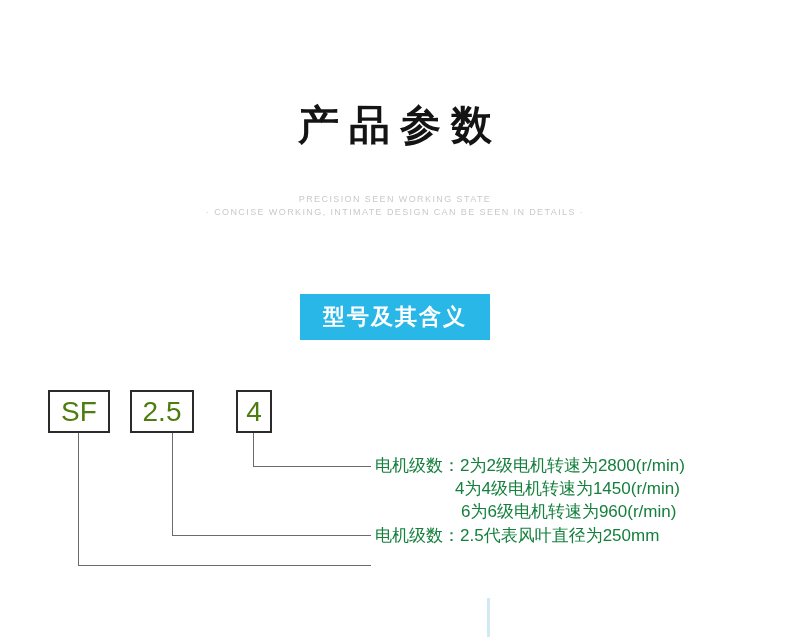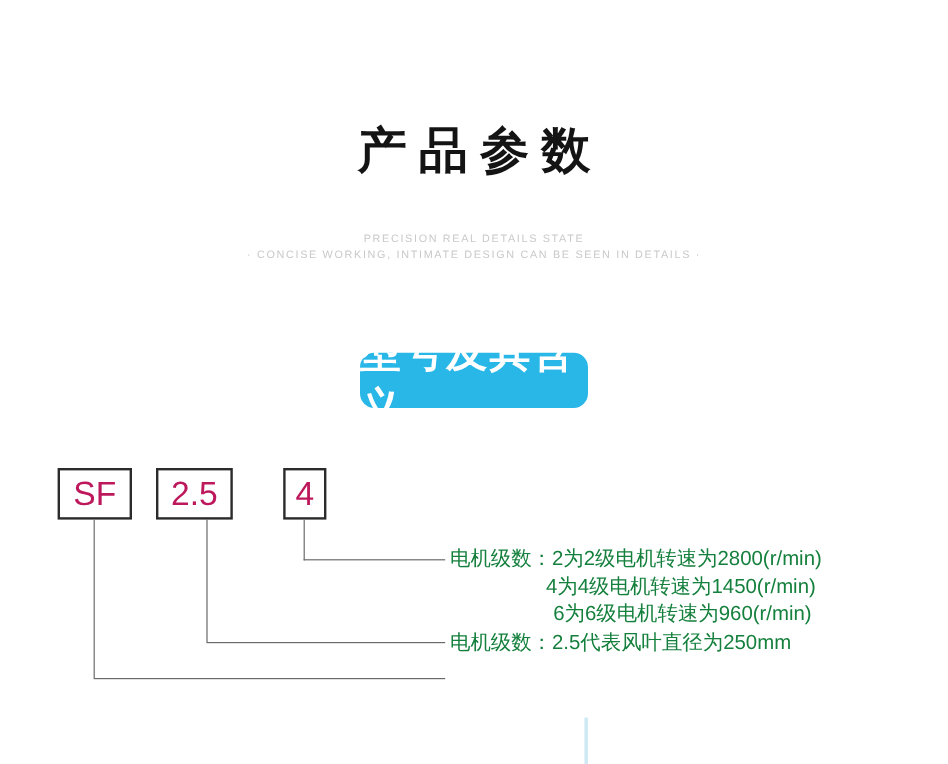--- a/index.html
+++ b/index.html
@@ -43,39 +43,39 @@
   .subtitle.s1 { top: 193px; }
   .subtitle.s2 { top: 206px; }
   .badge {
     position: absolute;
     left: 300px;
     top: 294px;
     width: 190px;
     height: 46px;
     background: #29b7e8;
     color: #ffffff;
-    font-size: 34px;
+    font-size: 22px;
     font-weight: bold;
     letter-spacing: 2px;
     display: flex;
     align-items: center;
     justify-content: center;
-    border-radius: 12px;
+    border-radius: 0;
   }
   .code-box {
     position: absolute;
     top: 390px;
     height: 43px;
     border: 2px solid #2b2b2b;
     box-sizing: border-box;
     display: flex;
     align-items: center;
     justify-content: center;
     font-size: 28px;
-    color: #be185d;
+    color: #4d7c0f;
     background: #ffffff;
   }
   .box-sf { left: 48px;  width: 62px; }
   .box-25 { left: 130px; width: 64px; }
   .box-4  { left: 236px; width: 36px; }
   .line {
     position: absolute;
     background: #6b6b6b;
   }
   .v-line-4  { left: 253px; top: 433px; width: 1px; height: 34px; }
@@ -105,21 +105,21 @@
     background: #cfe9f5;
   }
 </style>
 </head>
 <body>
 
 <div class="canvas">
 
   <div class="page-title">产品参数</div>
 
-  <div class="subtitle s1">PRECISION REAL DETAILS STATE</div>
+  <div class="subtitle s1">PRECISION SEEN WORKING STATE</div>
 
   <div class="subtitle s2">· CONCISE WORKING, INTIMATE DESIGN CAN BE SEEN IN DETAILS ·</div>
 
   <div class="badge">型号及其含义</div>
 
   <div class="code-box box-sf">SF</div>
 
   <div class="code-box box-25">2.5</div>
 
   <div class="code-box box-4">4</div>

